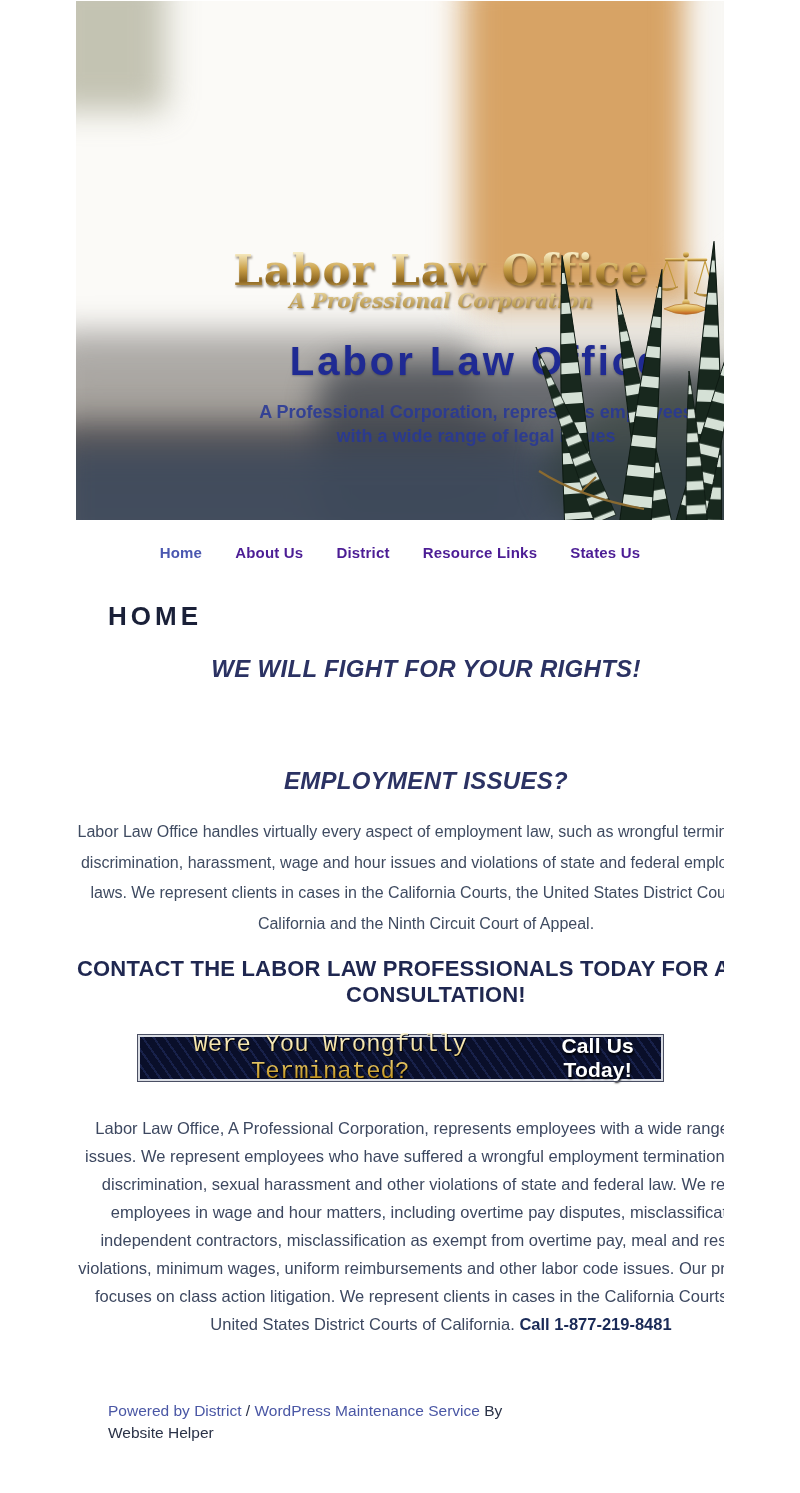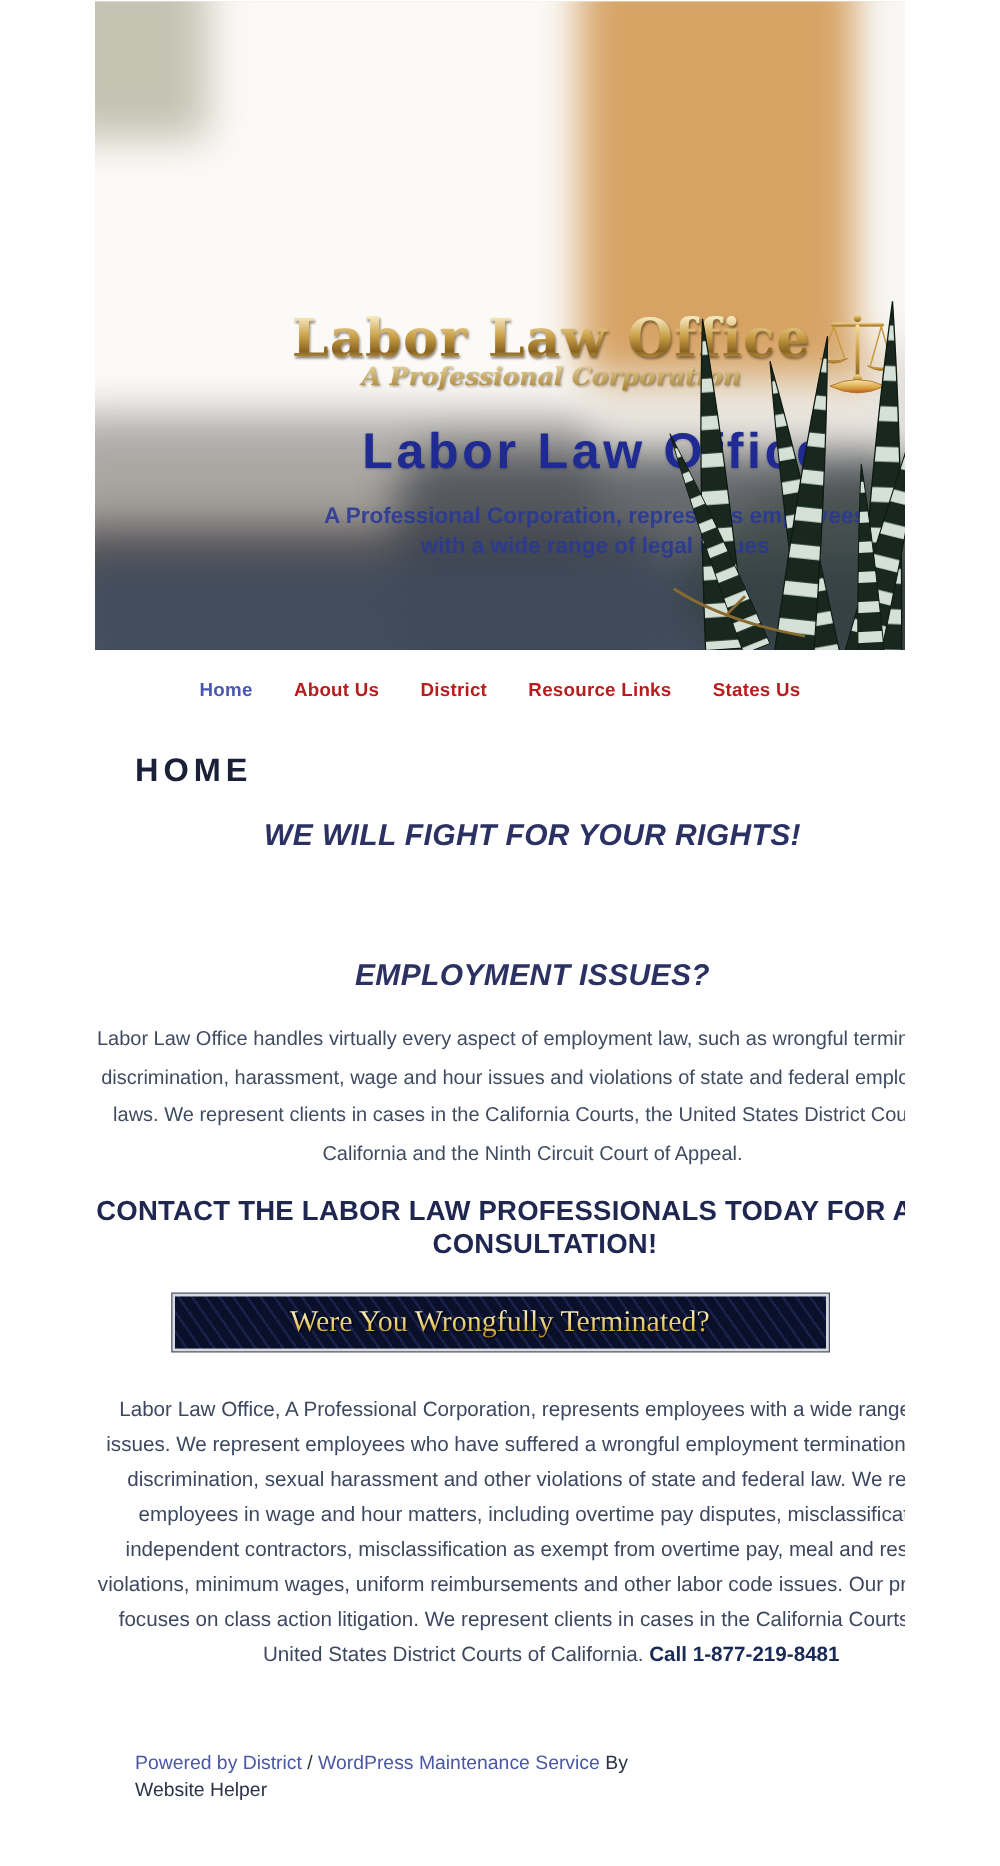--- a/index.html
+++ b/index.html
@@ -33,36 +33,36 @@
       filter:drop-shadow(1px 1px 1px rgba(60,40,10,.5));}
   .scales{margin-top:-6px;}
   .site-title{margin-top:14px;font-size:40px;font-weight:800;letter-spacing:3px;color:#1f2a93;
       text-shadow:0 1px 2px rgba(0,0,30,.25);}
   .tagline{margin:16px auto 0;width:450px;font-size:18px;line-height:24px;font-weight:600;color:rgba(40,56,150,.88);}
 
   .plant{position:absolute;left:408px;top:228px;z-index:6;filter:blur(.4px);}
 
   
   .nav{background:#fff;padding:24px 0 20px;display:flex;justify-content:center;gap:33px;}
-  .nav a{font-size:15px;font-weight:700;letter-spacing:.2px;text-decoration:none;color:#b91c1c;}
+  .nav a{font-size:15px;font-weight:700;letter-spacing:.2px;text-decoration:none;color:#4c1d95;}
   .nav a.active{color:#4a57b0;}
 
   
   .page-title{margin:20px 0 0 32px;font-size:26px;font-weight:800;letter-spacing:4px;color:#1a2038;}
   .center-sec{text-align:center;}
   .h-italic{margin:0 auto;width:700px;font-size:24px;font-weight:800;font-style:italic;color:#2b3263;letter-spacing:.3px;}
   .h1a{margin-top:84px;}
   .h1b{margin-top:23px;}
   .intro{margin:22px auto 0;width:700px;font-size:16px;line-height:30.5px;color:#3f4b61;font-weight:400;}
   .contact-h{margin:17px auto 0;width:720px;font-size:22px;line-height:26px;font-weight:800;color:#1f2750;letter-spacing:.2px;}
 
   .banner{margin:27px auto 0;width:521px;height:42px;border:2px solid #d8dbe2;outline:1px solid #4a4f63;
       background:repeating-linear-gradient(55deg,#0a0f2a 0 7px,#18214a 7px 9px);
       display:flex;align-items:center;justify-content:center;gap:14px;}
-  .banner-q{font-family:Liberation Serif, serif;font-size:24px;
+  .banner-q{font-family:Liberation Mono, monospace;font-size:24px;
       background:linear-gradient(180deg,#fdf4cf 10%,#e4c succeed 0, #e8c96a 55%,#b8860b 95%);
       background:linear-gradient(180deg,#fdf4cf 10%,#e8c96a 55%,#b8860b 95%);
       -webkit-background-clip:text;background-clip:text;color:transparent;
       filter:drop-shadow(1px 1px 0 rgba(0,0,0,.8));}
   .banner-cta{font-size:21px;font-weight:800;color:#fff;text-shadow:1px 2px 2px rgba(0,0,0,.9);letter-spacing:.2px;}
 
   .body-par{margin:33px auto 0;width:730px;font-size:16.5px;line-height:28px;color:#3d4860;text-align:center;}
   .phone{font-weight:800;color:#1a2a57;}
 
   
@@ -160,20 +160,21 @@
     <h1 class="page-title">HOME</h1>
 
     <section class="center-sec">
       <h3 class="h-italic h1b">WE WILL FIGHT FOR YOUR RIGHTS!</h3>
       <h3 class="h-italic h1a">EMPLOYMENT ISSUES?</h3>
       <p class="intro">Labor Law Office handles virtually every aspect of employment law, such as wrongful terminations, discrimination, harassment, wage and hour issues and violations of state and federal employment laws. We represent clients in cases in the California Courts, the United States District Courts of California and the Ninth Circuit Court of Appeal.</p>
       <h3 class="contact-h">CONTACT THE LABOR LAW PROFESSIONALS TODAY FOR A FREE CONSULTATION!</h3>
 
       <div class="banner">
         <span class="banner-q">Were You Wrongfully Terminated?</span>
+        <span class="banner-cta">Call Us Today!</span>
       </div>
     </section>
 
     <p class="body-par"><span>Labor Law Office, A Professional Corporation, represents employees with a wide range of legal issues. We represent employees who have suffered a wrongful employment termination, disability discrimination, sexual harassment and other violations of state and federal law. We represent employees in wage and hour matters, including overtime pay disputes, misclassification as independent contractors, misclassification as exempt from overtime pay, meal and rest period violations, minimum wages, uniform reimbursements and other labor code issues. Our practice also focuses on class action litigation. We represent clients in cases in the California Courts and the United States District Courts of California. </span><span class="phone">Call 1-877-219-8481</span></p>
   </main>
 
   <footer class="footer">
     <a href="#">Powered by District</a><span> / </span><a href="#">WordPress Maintenance Service</a><span> By Website Helper</span>
   </footer>
 

